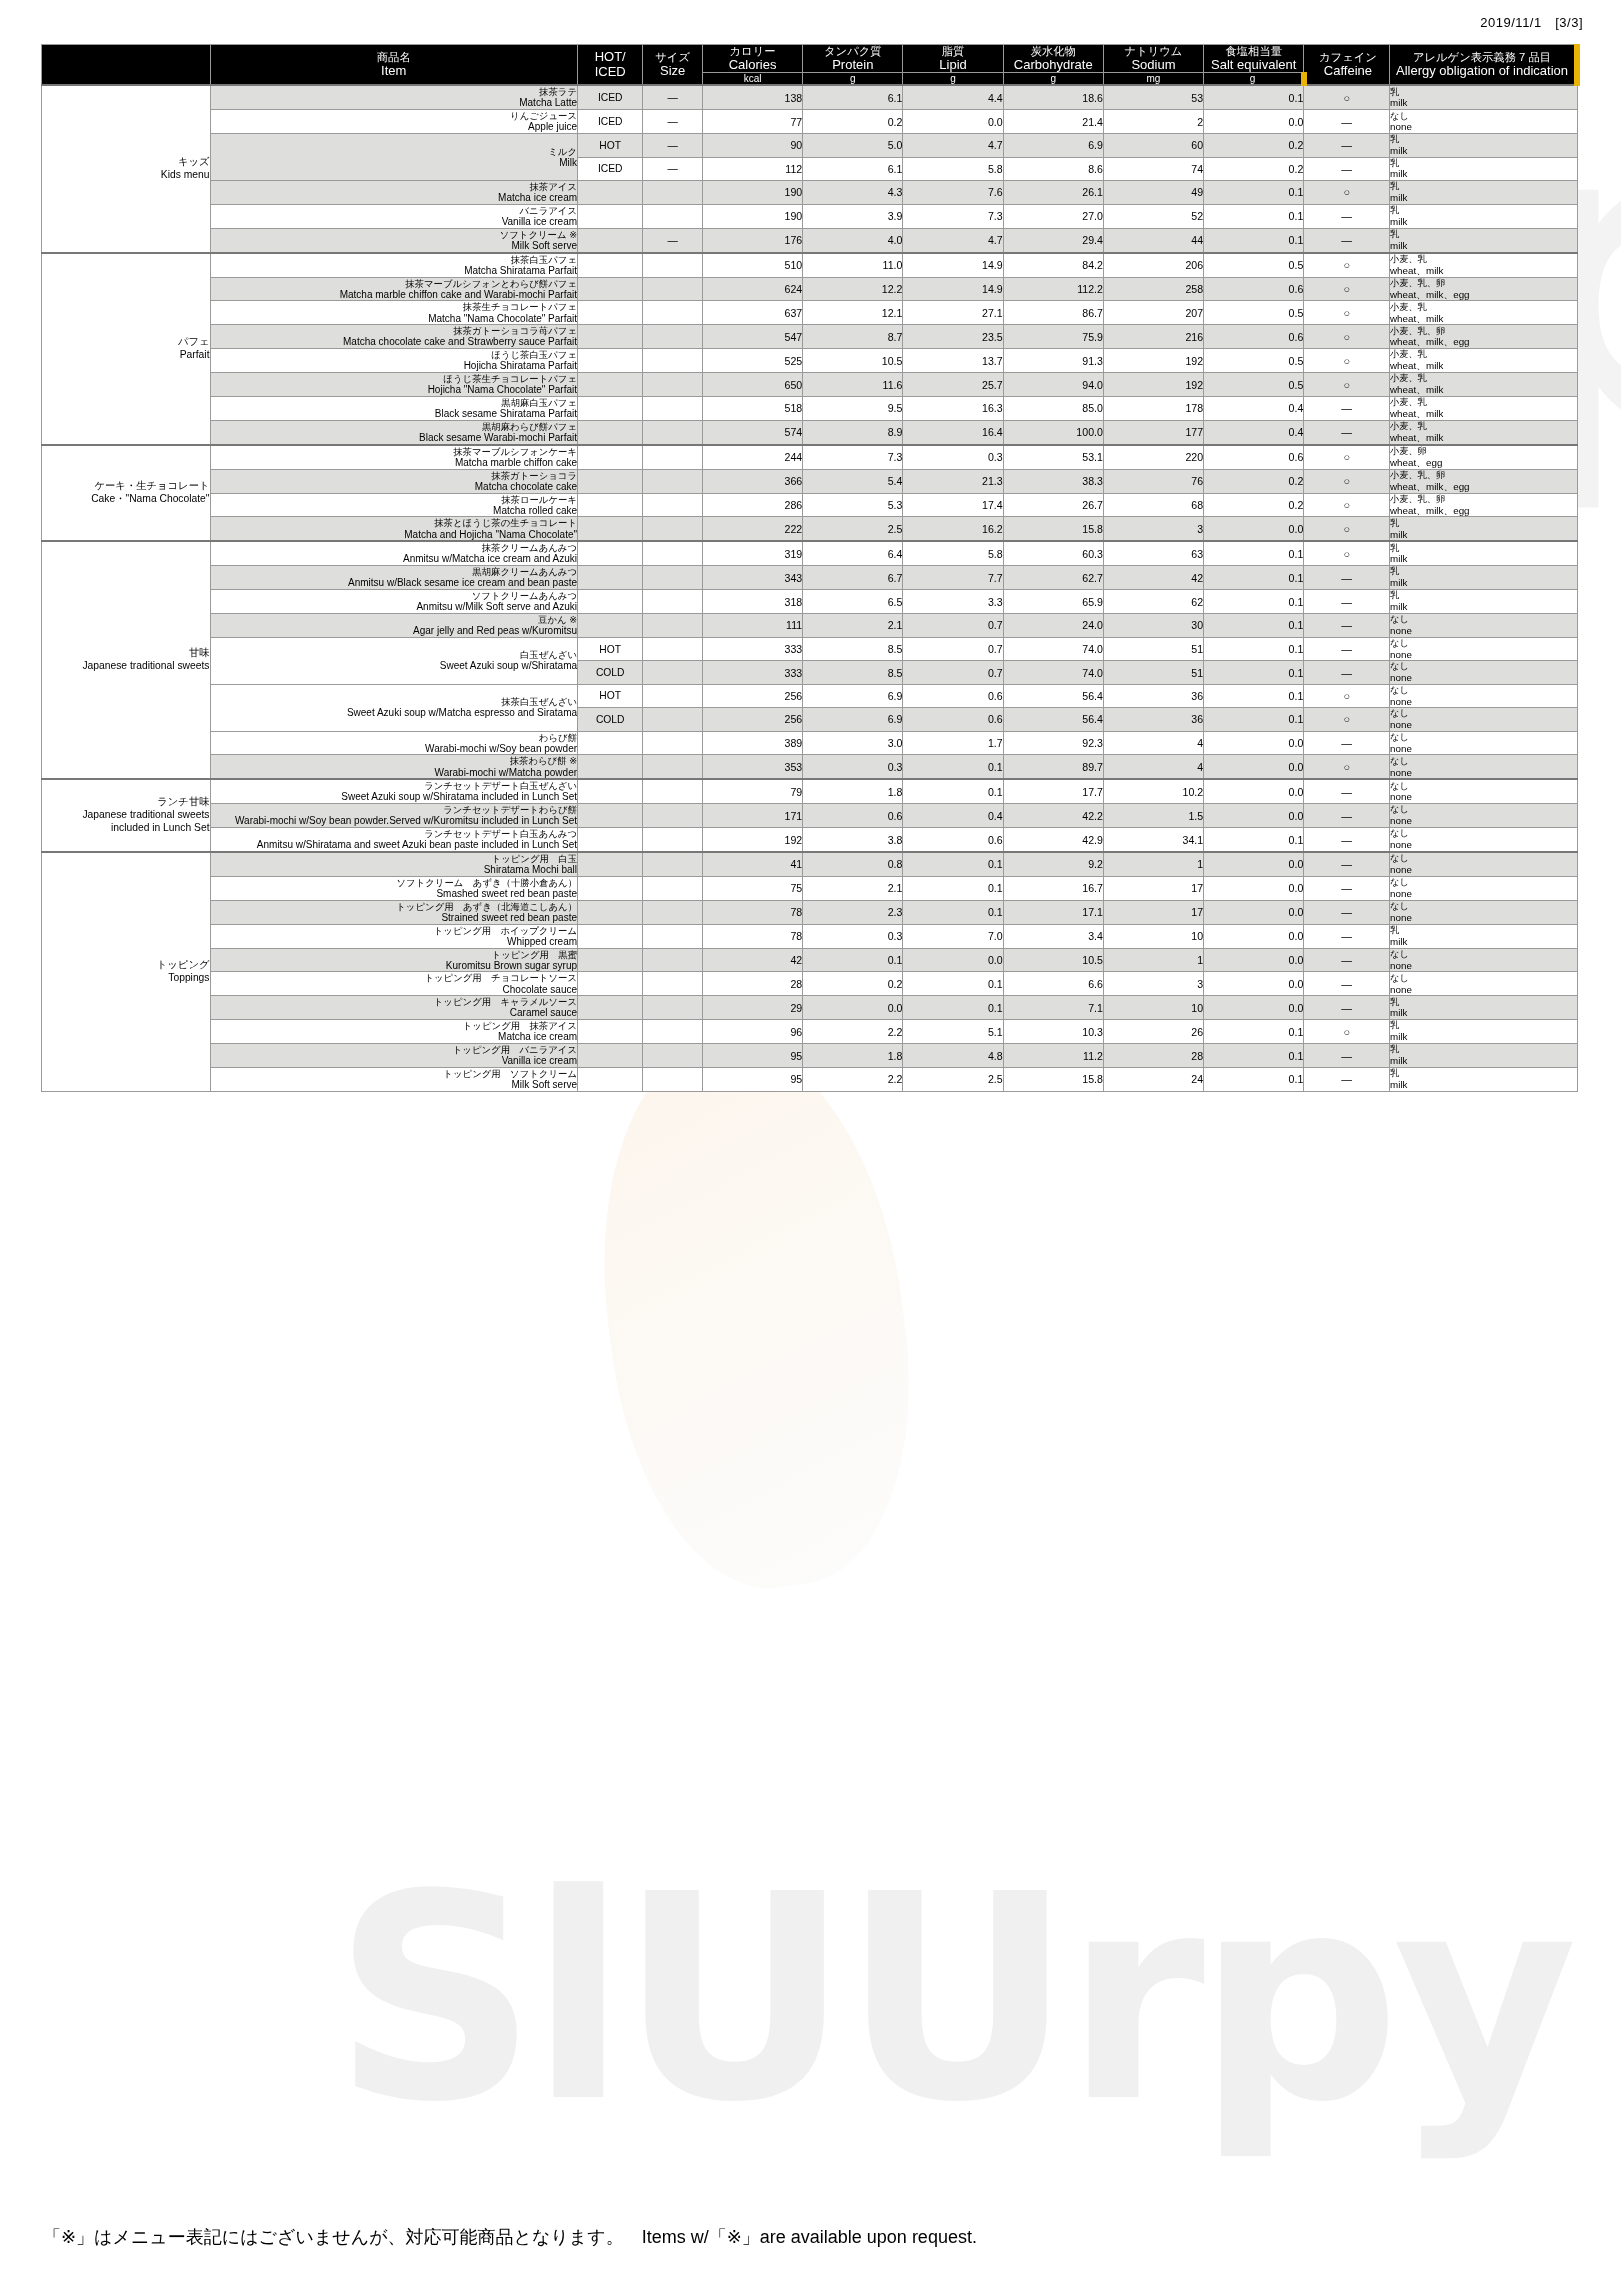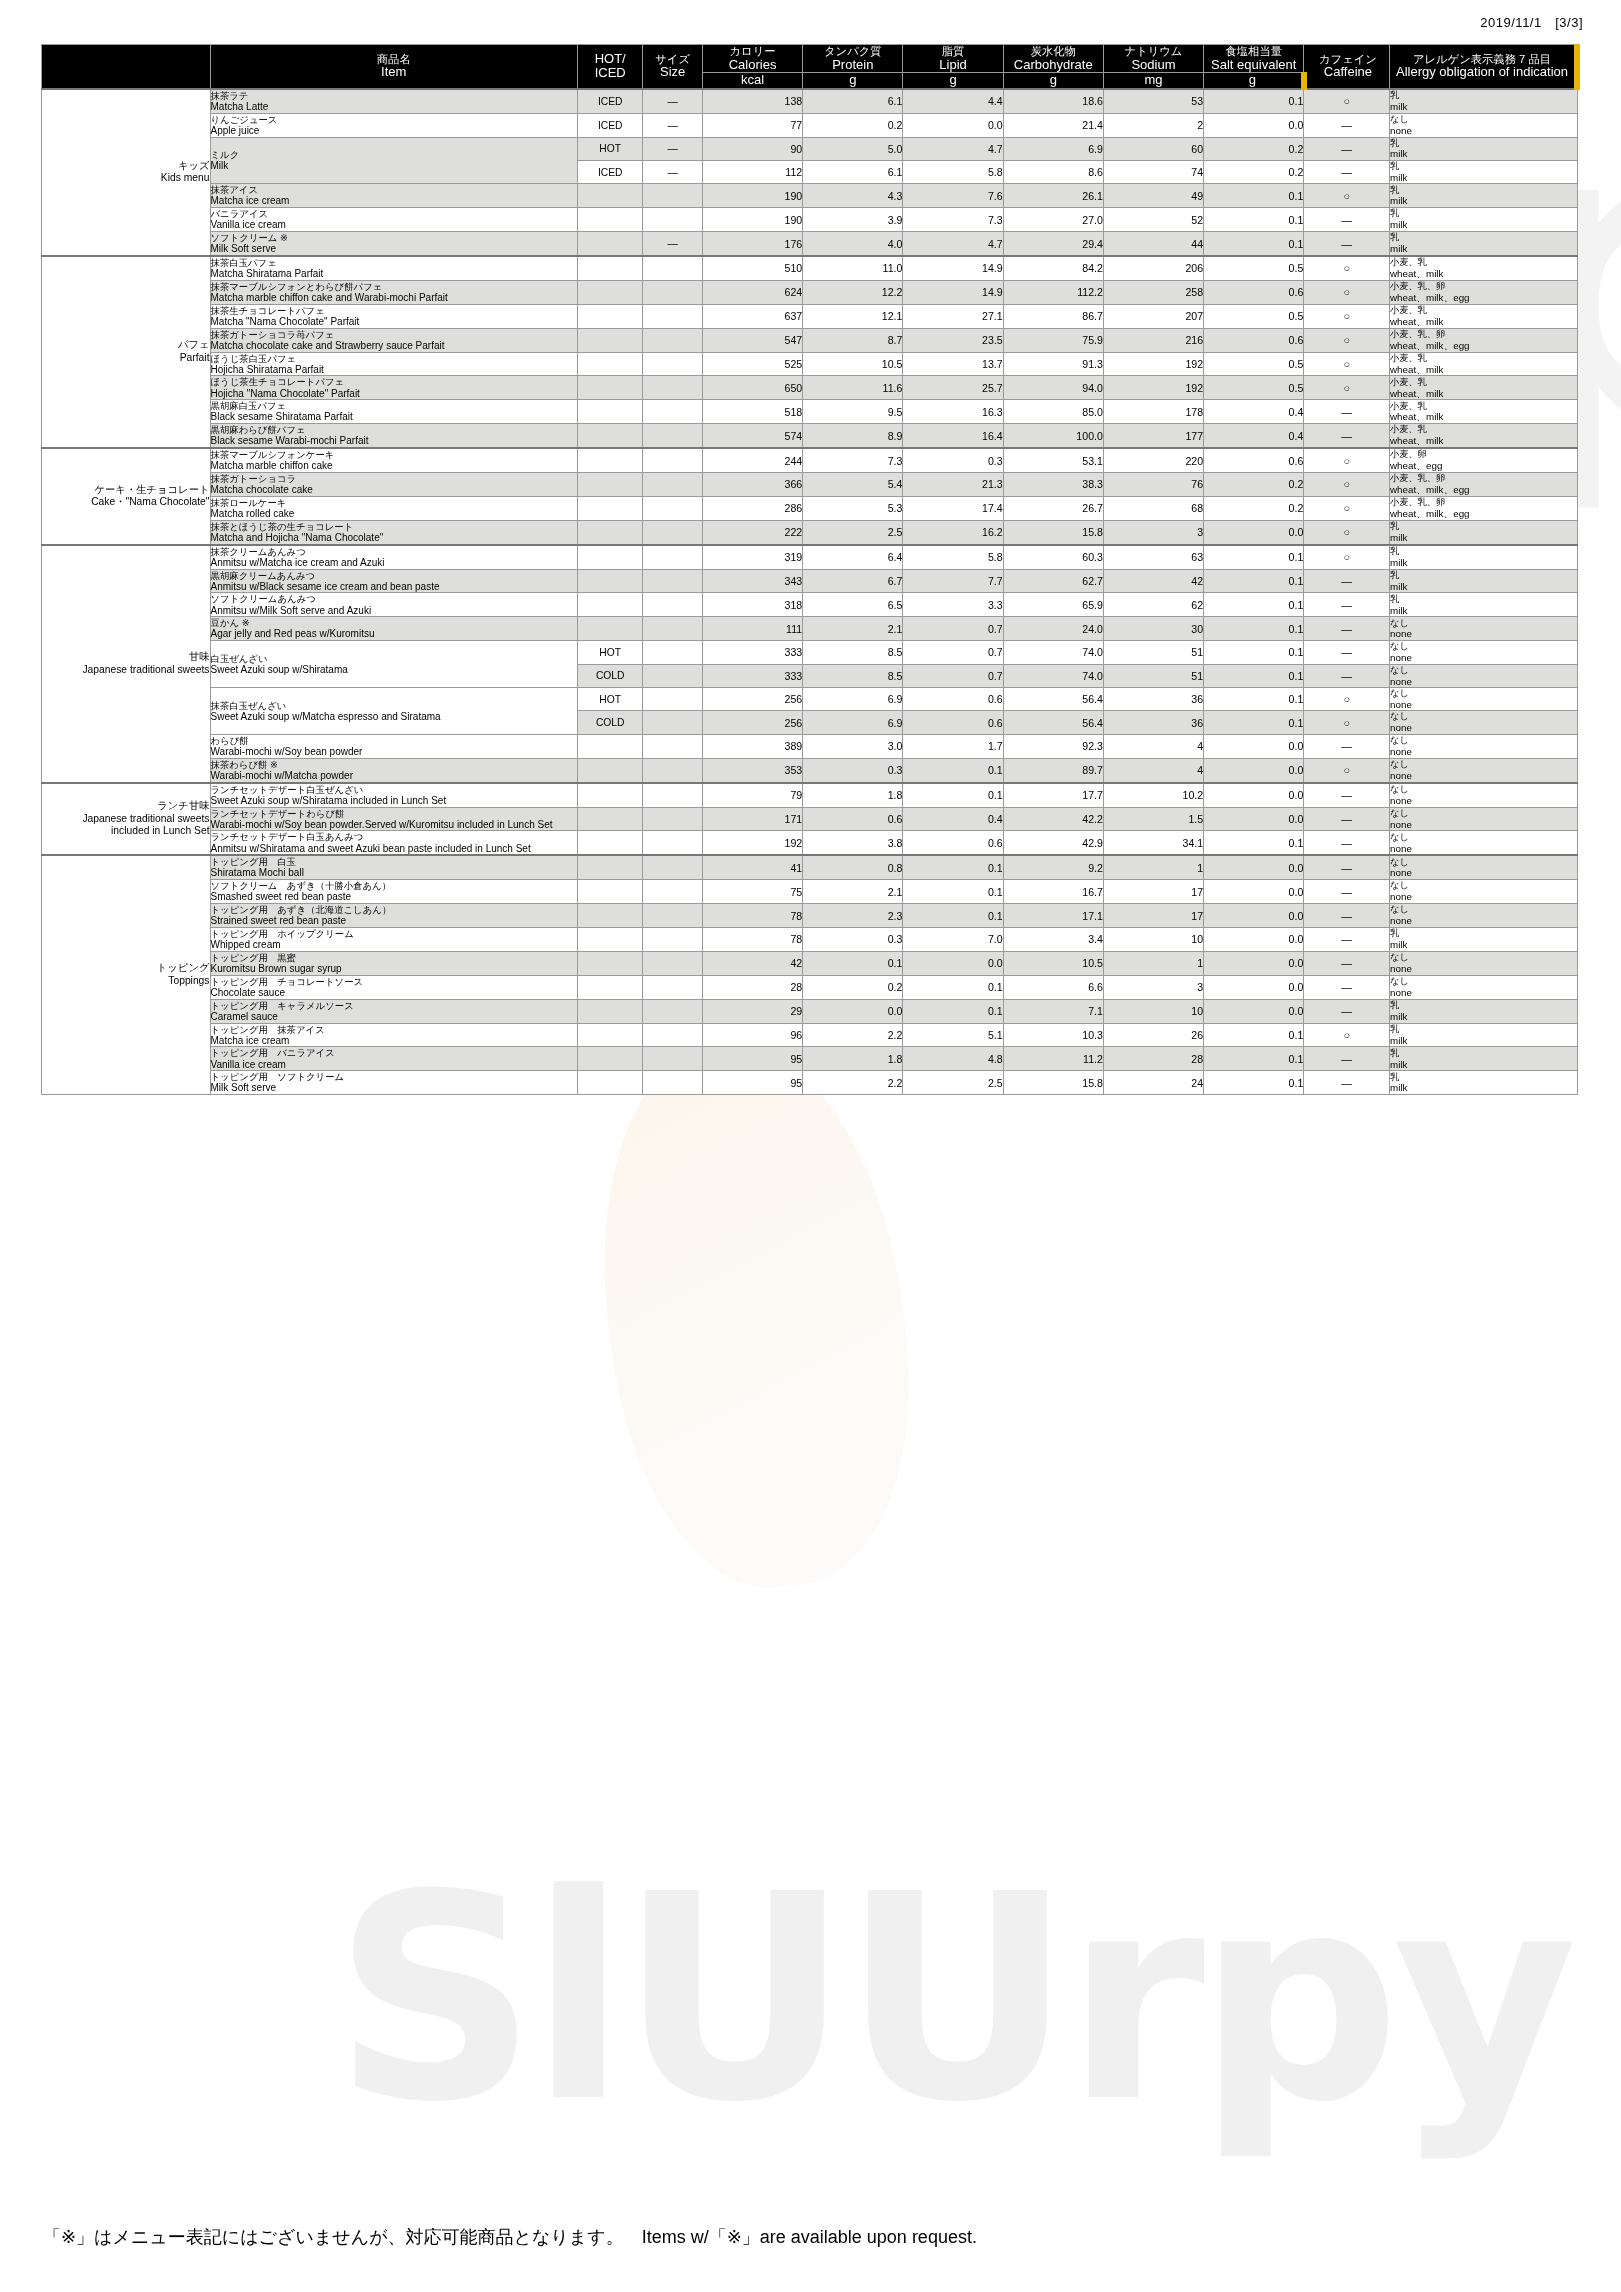--- a/index.html
+++ b/index.html
@@ -90,21 +90,21 @@
     background: #000000;
     color: #ffffff;
     text-align: center;
     line-height: 1.12;
     border: 1px solid #000000;
     border-right: 1px solid #ffffff;
   }
   thead th:last-child { border-right: 6px solid #eab308; }
   .hd-jp { font-size: 11.3px; display: block; }
   .hd-en { font-size: 13px; display: block; }
-  .hd-unit { font-size: 13px; }
+  .hd-unit { font-size: 10px; }
 
   
   .c-cat    { width: 116px; }
   .c-item   { width: 253px; }
   .c-hot    { width: 45px; }
   .c-size   { width: 41px; }
   .c-num    { width: 69px; }
   .c-caf    { width: 59px; }
   .c-alg    { width: 129px; }
 
@@ -115,21 +115,21 @@
     font-size: 10.8px;
     line-height: 1.25;
     background: #ffffff;
   }
   td.cat .jp { display: block; font-size: 10.3px; }
   td.cat .en { display: block; font-size: 10.3px; }
 
   td.item {
     padding: 1px 0 1px 4.9px;
     line-height: 1.18;
-    text-align: left;
+    text-align: right;
   }
   td.item .jp { display: block; font-size: 9.4px; }
   td.item .en { display: block; font-size: 10px; }
 
   td.hot, td.size {
     text-align: center;
     font-size: 10.3px;
   }
   td.num {
     text-align: right;

